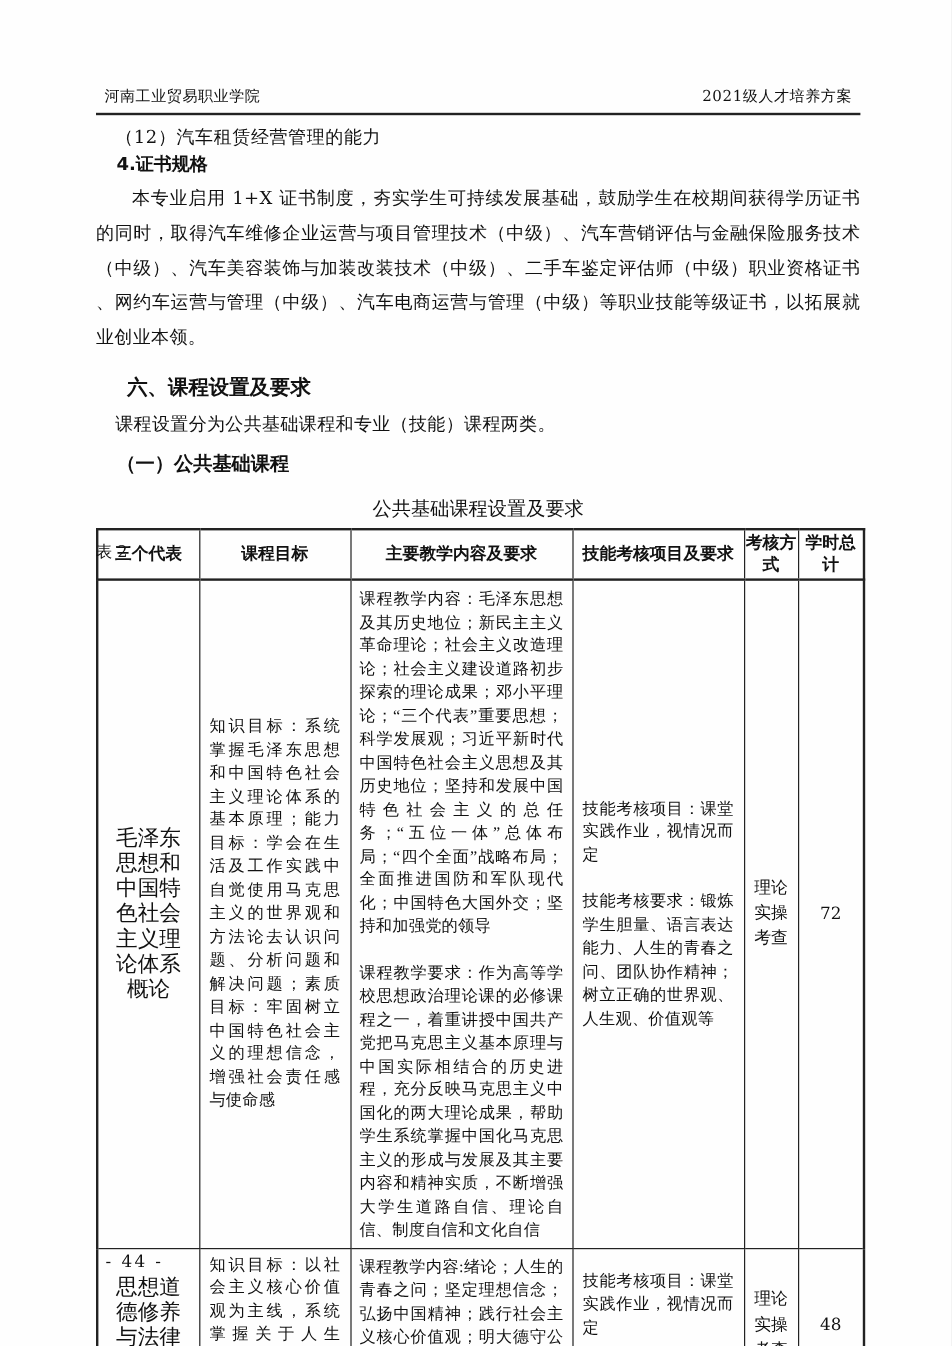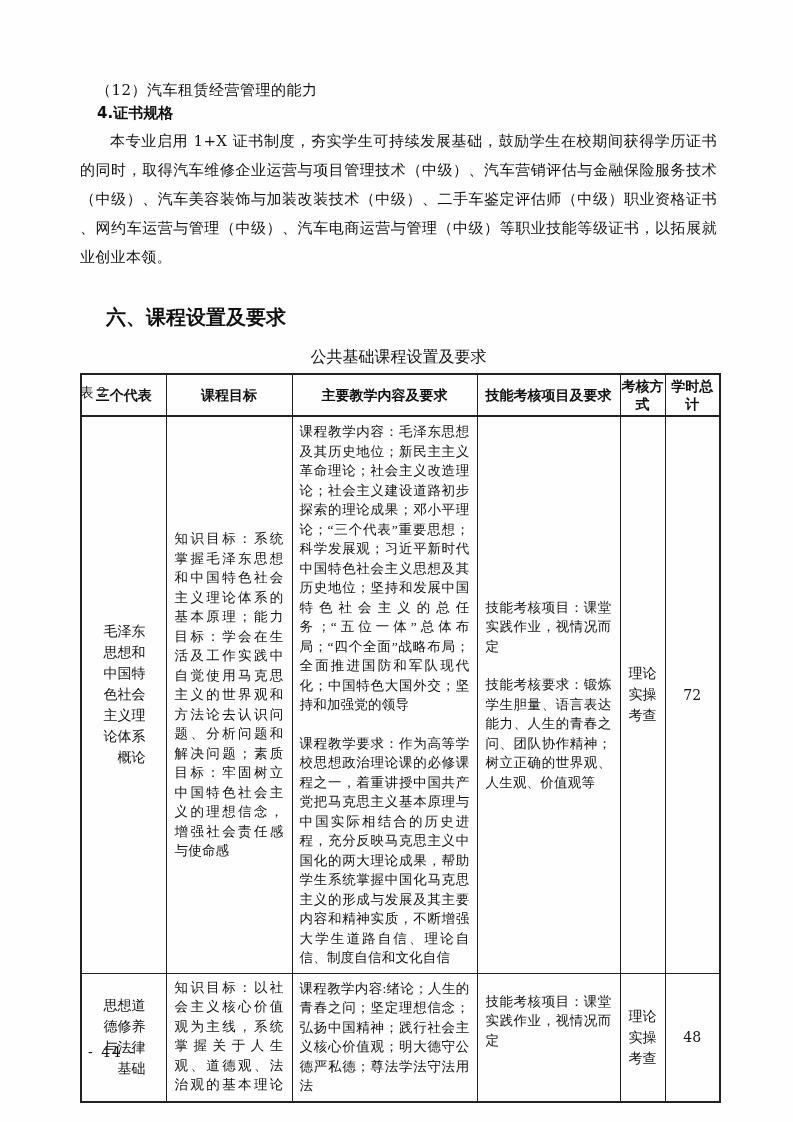--- a/index.html
+++ b/index.html
@@ -29,21 +29,21 @@
   .h-cert {
     font-family: "DejaVu Sans", "Liberation Sans", sans-serif;
     font-weight: bold; font-size: 15px; padding-left: 17px; margin-top: 4px;
   }
   .cert-para {
     font-size: 15px; line-height: 29px; text-indent: 2em;
     text-align: justify; margin-top: 4px; letter-spacing: 0.3px;
   }
   .h-section {
     font-family: Liberation Sans, sans-serif;
-    font-weight: bold; font-size: 20px; padding-left: 26px; margin-top: 32px;
+    font-weight: bold; font-size: 17px; padding-left: 26px; margin-top: 15px;
   }
   .section-intro { font-size: 15px; padding-left: 16px; margin-top: 10px; letter-spacing: 0.3px; }
   .h-subsection {
     font-family: "DejaVu Sans", "Liberation Sans", sans-serif;
     font-weight: bold; font-size: 16px; padding-left: 17px; margin-top: 14px;
   }
 
   
   .caption-row { position: relative; margin-top: 16px; height: 22px; }
   .table-label { position: absolute; left: 0; top: 11px; font-size: 13.5px; margin-top: 26px; }
@@ -70,21 +70,21 @@
     border-top: 2px solid #222;
     border-bottom: 2px solid #222;
     font-family: "DejaVu Sans", "Liberation Sans", sans-serif;
     font-weight: bold; font-size: 14px; line-height: 18px;
     height: 36px; text-align: center; padding: 2px 1px;
   }
   table.course-table th:first-child, table.course-table td:first-child { border-left: 2px solid #222; }
   table.course-table th:last-child, table.course-table td:last-child { border-right: 2px solid #222; }
   tr.data-row-last td { border-bottom: 2px solid #222; }
 
-  td.c-name { text-align: right; line-height: 21px; font-size: 14px; padding: 2px 20px; }
+  td.c-name { text-align: center; line-height: 21px; font-size: 18px; padding: 2px 10px; }
   td.c-obj  { padding: 4px 8px; }
   td.c-content { padding: 5px 7px; vertical-align: top; font-family: Liberation Serif, serif; }
   td.c-skill { padding: 4px 8px; }
   td.c-method { text-align: right; line-height: 21px; font-size: 14px; padding: 16px 8px; }
   td.c-hours { text-align: center; font-size: 14px; }
 
   .cellp { line-height: 19.5px; text-align: justify; letter-spacing: 0.2px; }
   .gap { height: 19px; }
 
   .row1 td { height: 529px; }
@@ -100,26 +100,32 @@
     position: absolute; left: 88px; bottom: 62px;
     font-size: 14px; letter-spacing: 2px;
   }
 </style>
 </head>
 <body>
 
 <div class="page">
   <div class="content">
 
+    <div class="running-header">
+      <span>河南工业贸易职业学院</span>
+      <span>2021级人才培养方案</span>
+    </div>
 
     <p class="line-item">（12）汽车租赁经营管理的能力</p>
     <p class="h-cert">4.证书规格</p>
     <p class="cert-para">本专业启用 1+X 证书制度，夯实学生可持续发展基础，鼓励学生在校期间获得学历证书的同时，取得汽车维修企业运营与项目管理技术（中级）、汽车营销评估与金融保险服务技术（中级）、汽车美容装饰与加装改装技术（中级）、二手车鉴定评估师（中级）职业资格证书 、网约车运营与管理（中级）、汽车电商运营与管理（中级）等职业技能等级证书，以拓展就业创业本领。</p>
 
     <p class="h-section">六、课程设置及要求</p>
+    <p class="section-intro">课程设置分为公共基础课程和专业（技能）课程两类。</p>
+    <p class="h-subsection">（一）公共基础课程</p>
 
     <div class="caption-row">
       <span class="table-label">表 2</span>
       <div class="table-caption">公共基础课程设置及要求</div>
     </div>
 
     <table class="course-table">
       <colgroup>
         <col style="width:85px">
           <col style="width:126px">

